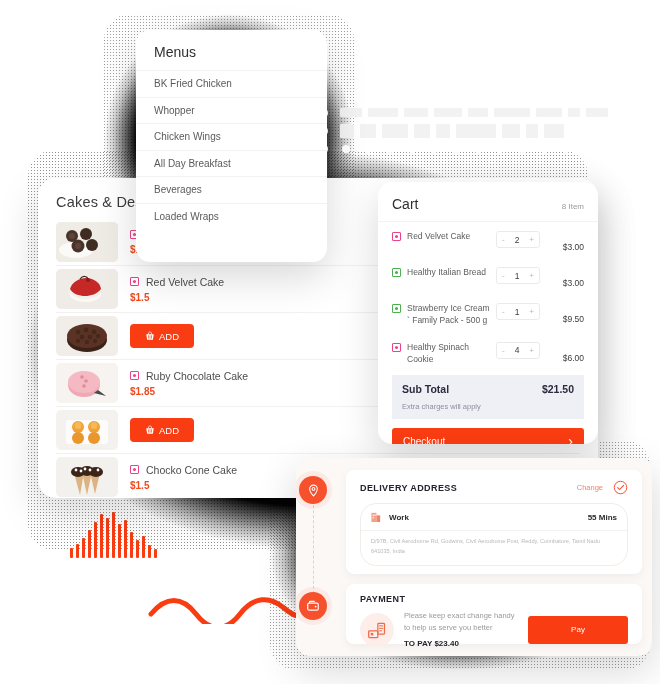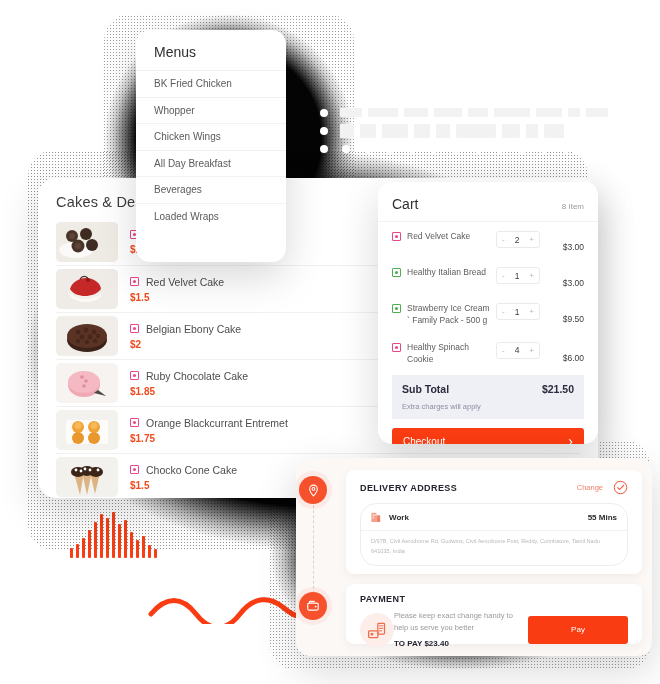--- a/index.html
+++ b/index.html
@@ -78,21 +78,21 @@
   .vmark.veg::after { background:#4caf50; }
   .add-btn { width:64px; height:24px; background:#f93c12; color:#fff; border:none; border-radius:4px;
              font-size:9.5px; font-family:inherit; display:flex; align-items:center; justify-content:center;
              gap:4px; cursor:pointer; flex:none; }
   .stepper { width:64px; height:26px; border:1px solid #e6e6e6; border-radius:4px; display:flex;
              align-items:center; justify-content:space-between; padding:0 7px; flex:none; background:#fff; }
   .stepper span { font-size:11px; color:#8a8a8a; cursor:pointer; }
   .stepper .qty { color:#3b3b3b; font-size:10px; }
 
   
-  #menus-card { left:136px; top:30px; width:150px; height:232px; border-radius:14px; z-index:9; overflow:hidden; }
+  #menus-card { left:136px; top:30px; width:191px; height:232px; border-radius:14px; z-index:9; overflow:hidden; }
   .menus-title { font-size:14px; color:#2f2f2f; padding:14px 0 10px 18px; }
   .menu-item { height:26.5px; display:flex; align-items:center; padding-left:18px;
                border-top:1px solid #f2f2f2; font-size:10px; color:#5a5a5a; cursor:pointer; position:relative; }
   .menu-item.active { color:#f2653c; }
   .menu-item.active::before { content:""; position:absolute; left:10px; top:5px; bottom:5px; width:2.5px; background:#f93c12; border-radius:2px; }
 
   
   #cart-card { left:378px; top:182px; width:220px; height:262px; border-radius:14px; z-index:7; overflow:hidden; }
   .cart-head { display:flex; align-items:baseline; justify-content:space-between; padding:14px 14px 9px 14px;
                border-bottom:1px solid #f2f2f2; }
@@ -128,21 +128,21 @@
   .panel-head { display:flex; align-items:center; justify-content:space-between; padding:10px 14px 8px 14px; }
   .panel-head h4 { font-size:9px; color:#23232e; letter-spacing:.4px; }
   .head-right { display:flex; align-items:center; gap:10px; }
   .change-link { font-size:7.5px; color:#f2836a; cursor:pointer; }
   .addr-box { margin:0 14px; border:1px solid #f0ecea; border-radius:16px; }
   .addr-top { display:flex; align-items:center; justify-content:space-between; padding:7px 10px; }
   .addr-label { display:flex; align-items:center; gap:8px; font-size:8px; color:#2b2b2b; font-weight:bold; }
   .addr-time { font-size:8px; color:#2b2b2b; font-weight:bold; }
   .addr-text { padding:6px 10px 8px 10px; font-size:5.6px; color:#b9b9b9; line-height:1.75;
                border-top:1px solid #f4f1ef; }
-  .pay-body { display:flex; align-items:center; padding:4px 14px 0 14px; }
+  .pay-body { display:flex; align-items:center; padding:4px 14px 0 14px; gap:10px; }
   .pay-ico { width:34px; height:34px; border-radius:50%; background:#fdeeea; display:flex;
              align-items:center; justify-content:center; flex:none; }
   .pay-text { flex:1; font-size:7.5px; color:#9a9a9a; line-height:1.65; }
   .pay-text .topay { color:#23232e; font-weight:bold; font-size:8px; display:block; margin-top:2px; }
   .pay-btn { width:100px; height:28px; background:#f93c12; border:none; border-radius:3px; color:#fff;
              font-size:8px; font-family:inherit; cursor:pointer; flex:none; }
 </style>
 </head>
 <body>
 
@@ -289,27 +289,20 @@
                 <circle cx="38" cy="16" r="2.4"></circle>
               <circle cx="26" cy="21" r="2.4"></circle>
                 <circle cx="34" cy="21" r="2.4"></circle>
                 <circle cx="42" cy="20" r="2.2"></circle>
               <circle cx="22" cy="25" r="2.2"></circle>
                 <circle cx="31" cy="26" r="2.2"></circle>
                 <circle cx="39" cy="25" r="2.2"></circle>
             </g>
           </svg>
         </div>
-        <div class="p-info">
-          <div class="p-name">
-            <span class="vmark"></span>
-            <span>Belgian Ebony Cake</span>
-          </div>
-          <div class="p-price">$2</div>
-        </div>
         <button class="add-btn">
           <svg width="10" height="10" viewBox="0 0 16 16">
             <path d="M2 5h12l-1.3 8.5a1 1 0 0 1-1 .5H4.3a1 1 0 0 1-1-.5L2 5z" fill="#fff"></path>
             <path d="M5 5 7 1.5M11 5 9 1.5" stroke="#fff" stroke-width="1.2" fill="none" stroke-linecap="round"></path>
             <path d="M5.6 7.5v4M8 7.5v4M10.4 7.5v4" stroke="#f93c12" stroke-width="1" stroke-linecap="round"></path>
           </svg>
           <span>ADD</span>
         </button>
       </div>
 
@@ -347,27 +340,20 @@
           <svg width="62" height="40" viewBox="0 0 62 40">
             <rect width="62" height="40" fill="#f4f2ee"></rect>
             <rect x="10" y="10" width="42" height="24" rx="3" fill="#fdfcfa"></rect>
             <circle cx="22" cy="17" r="6" fill="#efa235"></circle>
               <circle cx="38" cy="17" r="6" fill="#efa235"></circle>
             <circle cx="22" cy="28" r="6" fill="#e9962c"></circle>
               <circle cx="38" cy="28" r="6" fill="#e9962c"></circle>
             <circle cx="22" cy="15.5" r="3.5" fill="#f7b857"></circle>
               <circle cx="38" cy="15.5" r="3.5" fill="#f7b857"></circle>
           </svg>
-        </div>
-        <div class="p-info">
-          <div class="p-name">
-            <span class="vmark"></span>
-            <span>Orange Blackcurrant Entremet</span>
-          </div>
-          <div class="p-price">$1.75</div>
         </div>
         <button class="add-btn">
           <svg width="10" height="10" viewBox="0 0 16 16">
             <path d="M2 5h12l-1.3 8.5a1 1 0 0 1-1 .5H4.3a1 1 0 0 1-1-.5L2 5z" fill="#fff"></path>
             <path d="M5 5 7 1.5M11 5 9 1.5" stroke="#fff" stroke-width="1.2" fill="none" stroke-linecap="round"></path>
             <path d="M5.6 7.5v4M8 7.5v4M10.4 7.5v4" stroke="#f93c12" stroke-width="1" stroke-linecap="round"></path>
           </svg>
           <span>ADD</span>
         </button>
       </div>

